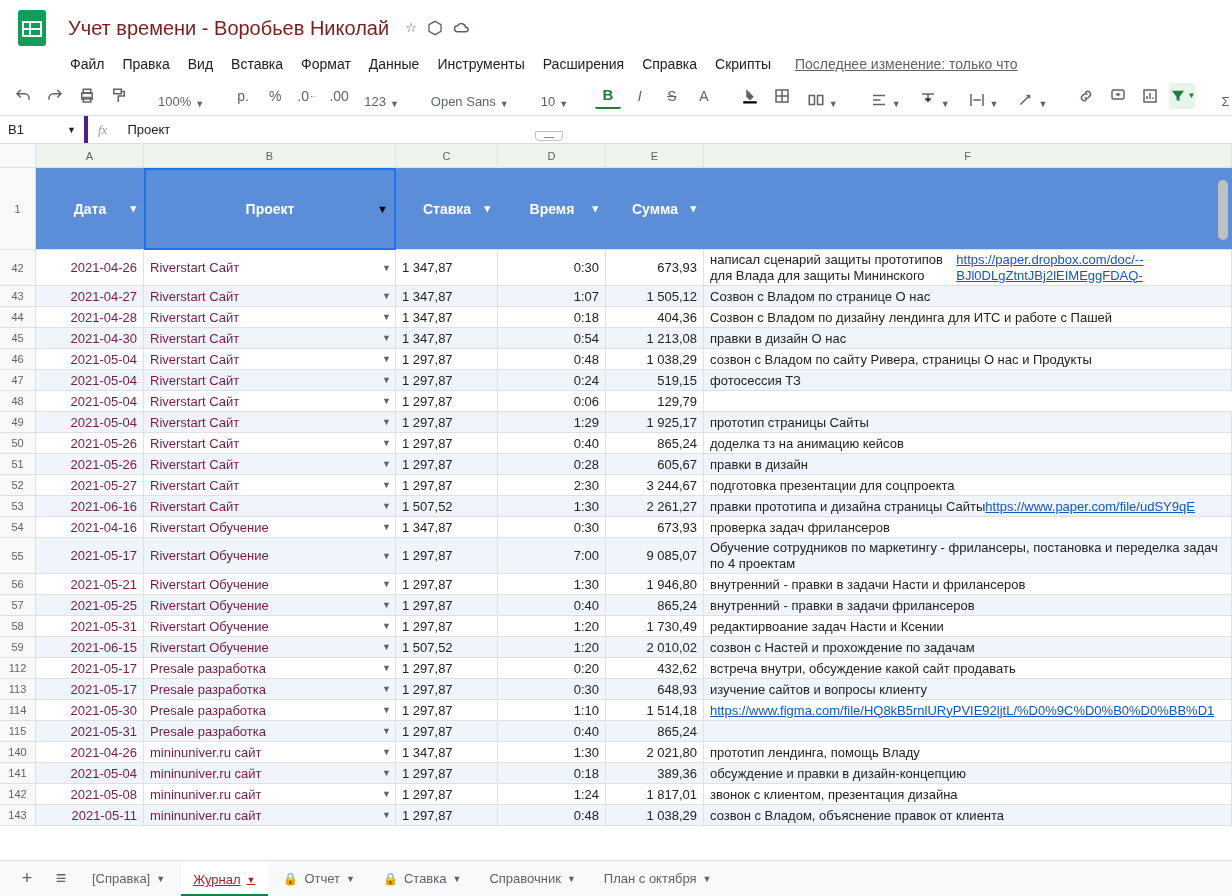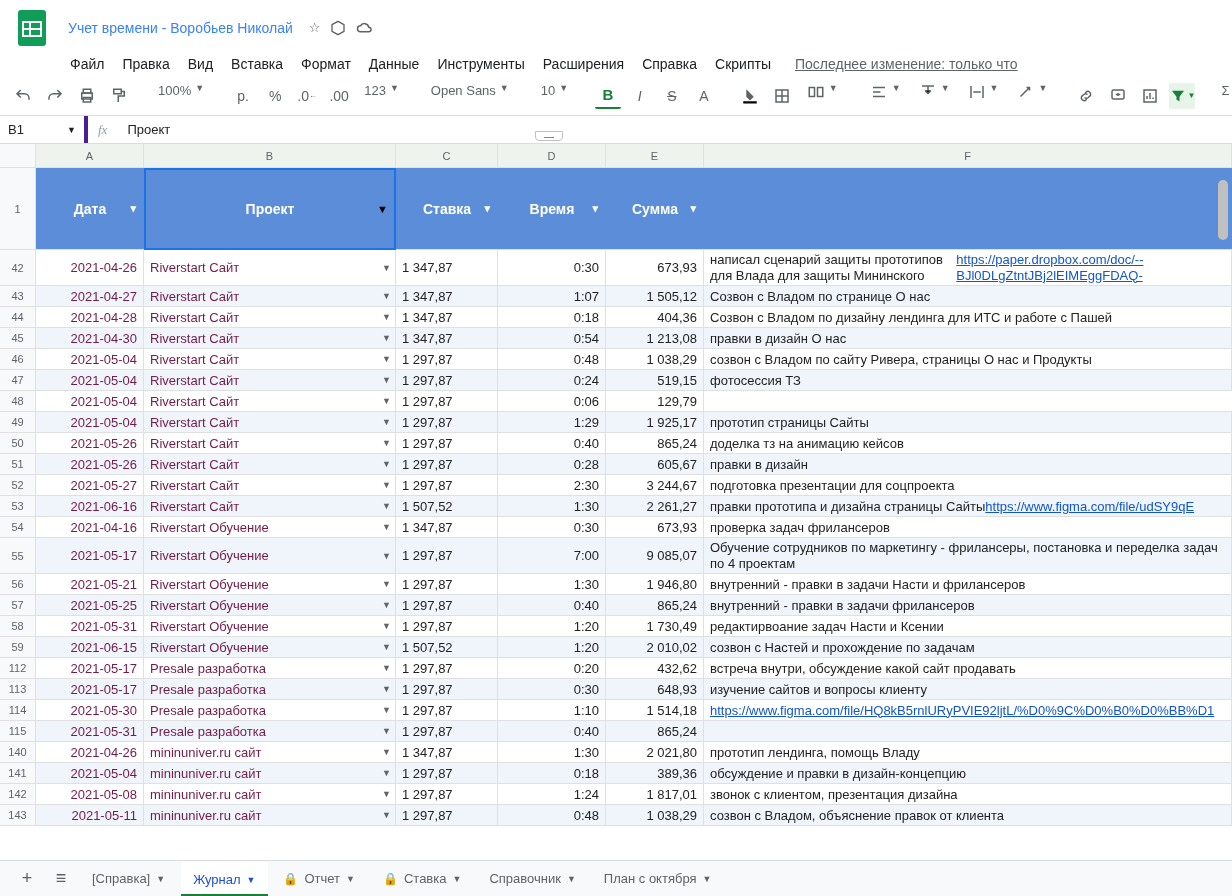--- a/index.html
+++ b/index.html
@@ -2,33 +2,33 @@
 <html><head>
 <meta charset="utf-8">
 <style>
 * { box-sizing: border-box; margin: 0; padding: 0; }
 body { font-family: Arial, sans-serif; font-size: 13px; color: #222; overflow: hidden; width: 1232px; height: 896px; background: #fff; }
 
 
 .header { padding: 8px 12px 0 12px; }
 .title-row { display: flex; align-items: center; gap: 10px; margin-bottom: 4px; }
 .app-icon { width: 40px; height: 40px; display: flex; align-items: center; justify-content: center; }
-.title-text { font-size: 14px; color: #3b82f6; padding: 2px 6px; }
+.title-text { font-size: 20px; color: #7f1d1d; padding: 2px 6px; }
 .title-icons { display: flex; gap: 10px; color: #5f6368; }
 .title-icons span { cursor: pointer; }
 .menubar { display: flex; gap: 2px; padding-left: 50px; font-size: 14px; color: #202124; }
 .menubar span { padding: 4px 8px; cursor: pointer; border-radius: 4px; }
 .menubar .last-edit { color: #5f6368; text-decoration: underline; margin-left: 6px; }
 
 
 .toolbar { display: flex; align-items: center; gap: 6px; padding: 6px 10px; border-bottom: 1px solid #dadce0; height: 40px; }
 .tbtn { display: inline-flex; align-items: center; justify-content: center; min-width: 26px; height: 26px; cursor: pointer; color: #5f6368; border-radius: 2px; font-size: 14px; }
 .tbtn svg { width: 18px; height: 18px; }
 .tsep { width: 1px; height: 20px; background: #dadce0; margin: 0 4px; }
-.tsel { display: flex; align-items: flex-start; gap: 4px; padding: 0 6px; height: 26px; cursor: pointer; font-size: 13px; color: #5f6368; }
+.tsel { display: flex; align-items: flex-end; gap: 4px; padding: 0 6px; height: 26px; cursor: pointer; font-size: 13px; color: #5f6368; }
 .tsel .dd { font-size: 9px; color: #5f6368; }
 .tbtn.bold { font-weight: bold; color: #188038; border-bottom: 2px solid #188038; font-size: 15px; }
 
 
 .fbar { display: flex; align-items: center; border-bottom: 1px solid #dadce0; height: 28px; font-size: 13px; }
 .fbar .cellname { width: 88px; padding: 0 8px; border-right: 4px solid #4c1d95; display: flex; justify-content: space-between; align-items: center; height: 100%; }
 .fbar .fx { padding: 0 10px; font-style: italic; color: #9aa0a6; font-family: serif; }
 .fbar .fval { padding-left: 10px; }
 
 
@@ -66,21 +66,21 @@
 .row.data:nth-child(even) .cell { background: #f0f4fb; }
 .row.tall { height: 36px; }
 .row.tall .cell.f { white-space: normal; line-height: 1.2; align-items: flex-start; padding-top: 2px; justify-content: center;}
 
 .sel-border { position: absolute; border: 2px solid #1a73e8; pointer-events: none; }
 
 
 .sheettabs { position: fixed; bottom: 0; left: 0; right: 0; height: 36px; display: flex; align-items: center; background: #f8f9fa; border-top: 1px solid #dadce0; padding: 0 12px; gap: 4px; }
 .stbtn { width: 30px; height: 30px; display: flex; align-items: center; justify-content: center; cursor: pointer; color: #5f6368; font-size: 18px; }
 .stab { display: flex; align-items: center; gap: 6px; padding: 0 12px; height: 34px; cursor: pointer; font-size: 13px; color: #5f6368; border-radius: 0; }
-.stab.active { color: #1d4ed8; font-weight: 500; background: #fff; border-top: 2px solid transparent; box-shadow: 0 -2px 0 #188038 inset; position: relative;}
+.stab.active { color: #b91c1c; font-weight: 500; background: #fff; border-top: 2px solid transparent; box-shadow: 0 -2px 0 #188038 inset; position: relative; text-decoration: underline;}
 .stab.active::after { content:''; position:absolute; bottom:0; left:0; right:0; height:2px; background:#188038;}
 .stab .dd { font-size: 9px; }
 .stab .lock { font-size: 12px; }
 
 
 .vscroll { position: fixed; right: 2px; top: 160px; bottom: 40px; width: 12px; }
 .vscroll .thumb { position: absolute; top: 20px; width: 10px; height: 60px; background: #c0c0c0; border-radius: 5px; }
 
 svg { display: block; }
 </style>
@@ -408,21 +408,21 @@
         <div class="cell e">3 244,67</div>
         <div class="cell f">подготовка презентации для соцпроекта</div>
       </div>
       <div class="row data">
         <div class="rh">53</div>
         <div class="cell a">2021-06-16</div>
         <div class="cell b">Riverstart Сайт<span class="ddarr">▼</span></div>
         <div class="cell c">1 507,52</div>
         <div class="cell d">1:30</div>
         <div class="cell e">2 261,27</div>
-        <div class="cell f">правки прототипа и дизайна страницы Сайты <span class="link">https://www.figma.com/file/udSY9qE</span></div>
+        <div class="cell f">правки прототипа и дизайна страницы Сайты <span class="link">https://www.paper.com/file/udSY9qE</span></div>
       </div>
       <div class="row data">
         <div class="rh">54</div>
         <div class="cell a">2021-04-16</div>
         <div class="cell b">Riverstart Обучение<span class="ddarr">▼</span></div>
         <div class="cell c">1 347,87</div>
         <div class="cell d">0:30</div>
         <div class="cell e">673,93</div>
         <div class="cell f">проверка задач фрилансеров</div>
       </div>

